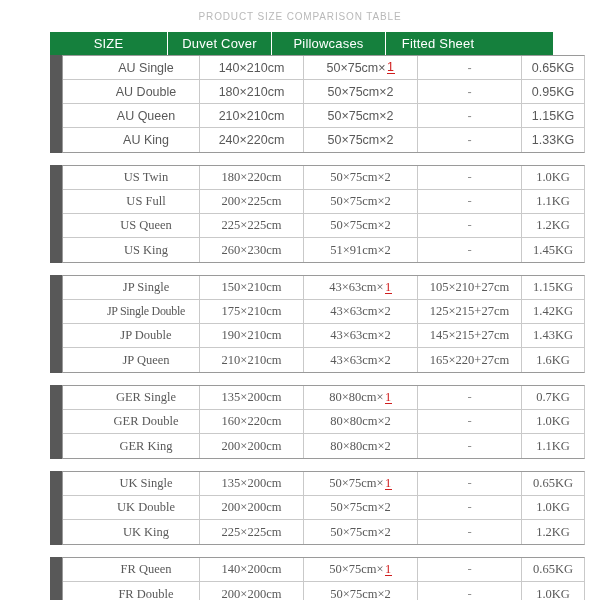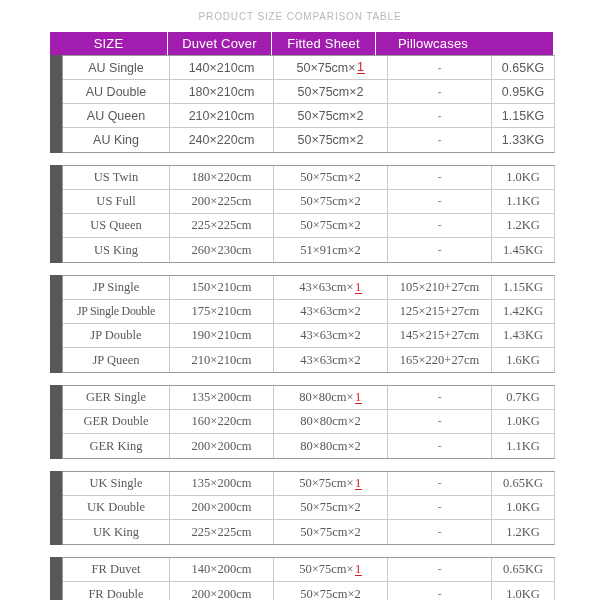--- a/index.html
+++ b/index.html
@@ -42,21 +42,21 @@
     top: 32px;
     width: 503px;
   }
 
   
   .header-row {
     display: flex;
     width: 503px;
     height: 23px;
     margin-left: 0px;
-    background: #a21caf;
+    background: #15803d;
   }
   .header-row .cell {
     display: flex;
     align-items: center;
     justify-content: center;
     color: #ffffff;
     font-size: 13px;
     letter-spacing: 0.2px;
     box-sizing: border-box;
     border-right: 1px solid #ffffff;
@@ -99,20 +99,21 @@
     border-right: 1px solid #c9c9c9;
     border-bottom: 1px solid #9a9a9a;
     box-sizing: border-box;
   }
 
   .row {
     display: flex;
     height: 24px;
     box-sizing: border-box;
     border-bottom: 1px solid #c9c9c9;
+    padding-left: 30px;
   }
   .row:last-child {
     border-bottom: none;
   }
 
   .row .cell {
     display: flex;
     align-items: center;
     justify-content: center;
     box-sizing: border-box;
@@ -161,22 +162,22 @@
 
 <div id="page">
 
   <div class="title">PRODUCT SIZE COMPARISON TABLE</div>
 
   <div class="table-area">
 
     <div class="header-row">
       <div class="cell c-size">SIZE</div>
       <div class="cell c-duvet">Duvet  Cover</div>
+      <div class="cell c-pillow">Pillowcases</div>
       <div class="cell c-fitted">Fitted Sheet</div>
-      <div class="cell c-pillow">Pillowcases</div>
     </div>
 
     <div id="groups-container">
         <div class="group">
           <div class="group-tab"></div>
           <div class="group-rows">
             <div class="row">
               <div class="cell b-size">AU Single</div>
               <div class="cell b-duvet">140×210cm</div>
               <div class="cell b-pillow">
@@ -375,21 +376,21 @@
               </div>
               <div class="cell b-fitted dash">-</div>
               <div class="cell b-weight">1.2KG</div>
             </div>
           </div>
         </div>
         <div class="group">
           <div class="group-tab"></div>
           <div class="group-rows">
             <div class="row">
-              <div class="cell b-size">FR Duvet</div>
+              <div class="cell b-size">FR Queen</div>
               <div class="cell b-duvet">140×200cm</div>
               <div class="cell b-pillow">
                 <span>50×75cm×</span>
                 <span class="qty-one">1</span>
               </div>
               <div class="cell b-fitted dash">-</div>
               <div class="cell b-weight">0.65KG</div>
             </div>
             <div class="row">
               <div class="cell b-size">FR Double</div>

